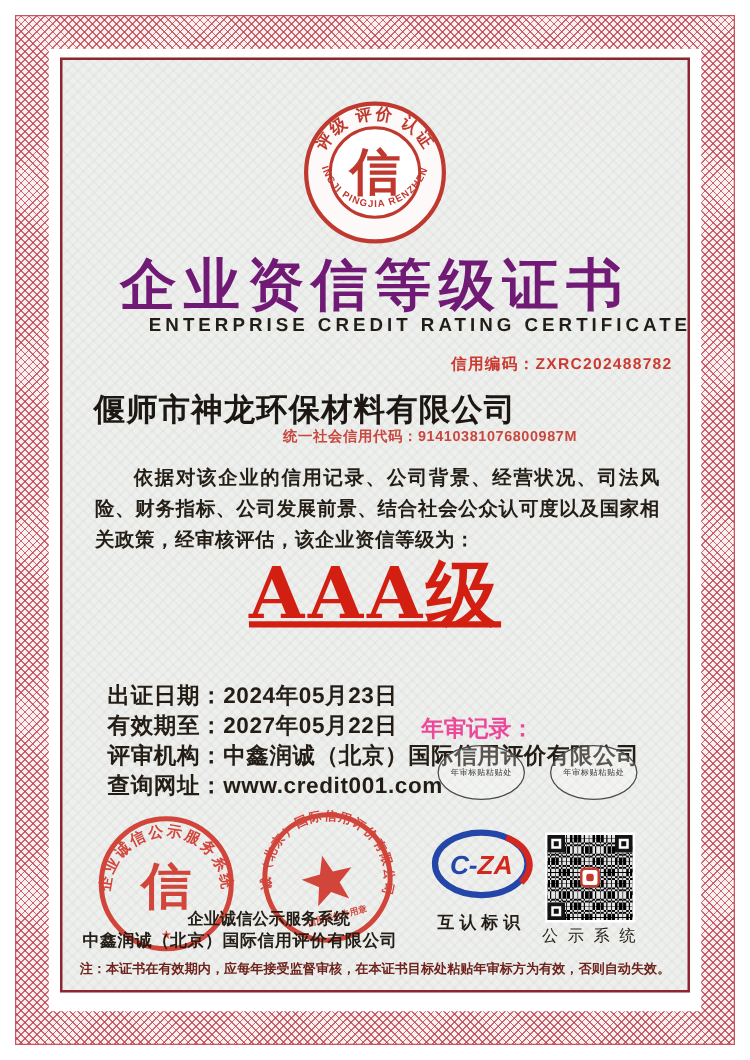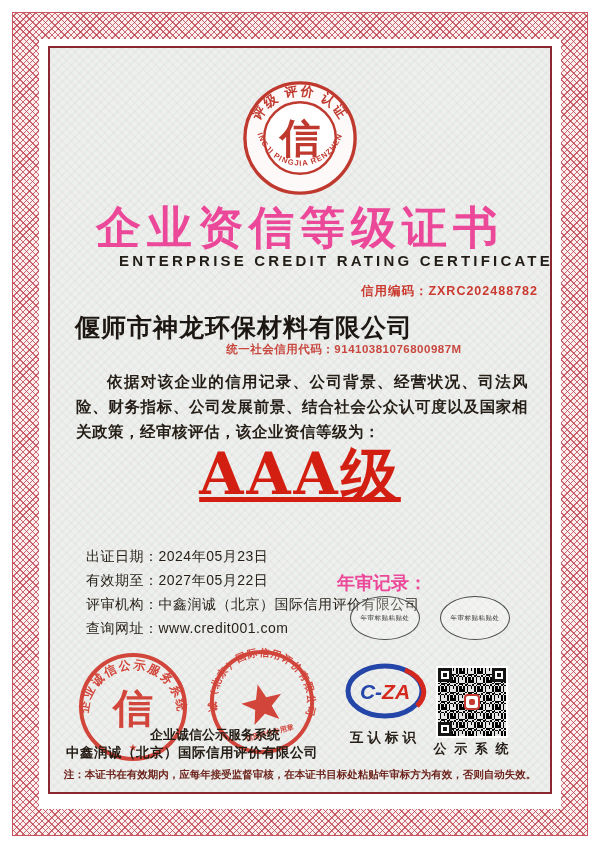--- a/index.html
+++ b/index.html
@@ -15,33 +15,33 @@
   .band-cut{position:absolute;inset:39px;background:#ffffff;}
   .inner-box{position:absolute;inset:46px 48px 54px 48px;border:2px solid #8c2730;
     background:
       repeating-linear-gradient(45deg, rgba(193,120,130,.05) 0 2px, rgba(255,255,255,0) 2px 6px),
       repeating-linear-gradient(-45deg, rgba(120,150,140,.06) 0 2px, rgba(255,255,255,0) 2px 6px),
       #eef0ee;}
   
   .abs{position:absolute;}
   .title-zh{top:198px;left:0;width:600px;text-align:center;
     font-family:"DejaVu Serif","Liberation Serif",serif;font-weight:900;font-size:45px;
-    letter-spacing:6px;color:#ec4899;}
+    letter-spacing:6px;color:#701a75;}
   .title-en{top:252px;left:0;width:600px;text-align:center;font-weight:bold;
     font-size:15px;letter-spacing:3.2px;color:#221d16;margin-left:36px;}
   .credit-code{top:283px;right:62px;font-size:12.5px;font-weight:bold;color:#cb3a30;letter-spacing:1px;}
   .company{top:311px;left:0;width:488px;text-align:center;font-weight:900;font-size:25px;
     color:#1c1712;letter-spacing:1px;font-family:"DejaVu Serif","Liberation Serif",serif;}
   .uscc{top:342px;left:0;width:600px;text-align:center;font-weight:bold;font-size:11.5px;color:#c8473e;letter-spacing:.5px;margin-left:44px;}
   .para{top:369px;left:76px;width:452px;font-size:15.5px;font-weight:bold;color:#241e16;
     line-height:25px;text-align:justify;text-indent:2em;letter-spacing:.5px;
     font-family:"DejaVu Serif","Liberation Serif",serif;}
   .rating{top:437px;left:0;width:600px;text-align:center;font-weight:900;font-size:57px;
     color:#d31f12;letter-spacing:3px;font-family:"DejaVu Serif","Liberation Serif",serif;text-decoration:underline;}
-  .details{top:548px;left:86px;font-size:14px;font-weight:normal;color:#231d15;}
+  .details{top:548px;left:86px;font-size:18px;font-weight:bold;color:#231d15;}
   .details .row{height:24px;line-height:16px;letter-spacing:.5px;}
   .annual-label{top:571px;left:337px;font-size:18px;font-weight:bold;color:#ec4899;}
   .oval{width:68px;height:42px;border:1.5px solid #4a4a4a;border-radius:50%;
     display:flex;align-items:center;justify-content:center;background:rgba(255,255,255,.25);}
   .oval span{font-size:6.5px;color:#3a3a3a;letter-spacing:.5px;}
   .oval1{top:596px;left:350px;} .oval2{top:596px;left:440px;}
   
   .seal-left{top:650px;left:76px;width:114px;height:114px;opacity:.93;}
   .seal-mid{top:646px;left:206px;width:112px;height:112px;opacity:.93;transform:rotate(-14deg);}
   .org-line1{top:726px;left:130px;width:170px;text-align:center;font-size:13px;font-weight:bold;color:#241d15;}
@@ -54,21 +54,21 @@
       repeating-conic-gradient(#161616 0 25%, #fafafa 0 50%),
       repeating-conic-gradient(#161616 0 25%, #fafafa 0 50%);
     background-size:6px 6px, 9px 9px;background-position:0 0, 2px 3px;
     background-blend-mode:difference;}
   .finder{position:absolute;width:14px;height:14px;border:3px solid #141414;background:#fff;box-sizing:border-box;}
   .finder::after{content:"";position:absolute;inset:2px;background:#141414;}
   .f-tl{top:0;left:0;} .f-tr{top:0;right:0;} .f-bl{bottom:0;left:0;}
   .qr-logo{position:absolute;top:26px;left:26px;width:16px;height:16px;background:#fff;
     border:2px solid #c23a30;border-radius:4px;box-sizing:border-box;}
   .qr-logo::after{content:"";position:absolute;inset:3px;background:#c23a30;border-radius:2px;}
-  .qr-label{top:740px;left:420px;width:104px;text-align:center;font-size:13px;font-weight:bold;color:#241d15;letter-spacing:2px;}
+  .qr-label{top:740px;left:420px;width:104px;text-align:center;font-size:13px;font-weight:normal;color:#241d15;letter-spacing:2px;}
   .footer-note{top:768px;left:52px;width:496px;text-align:center;font-size:10.5px;font-weight:bold;
     color:#6e241d;white-space:nowrap;letter-spacing:0;}
   svg text{font-family:"Liberation Sans",sans-serif;}
 </style>
 </head>
 <body>
 
 <div class="page">
   <div class="band"></div>
   <div class="band-cut"></div>

